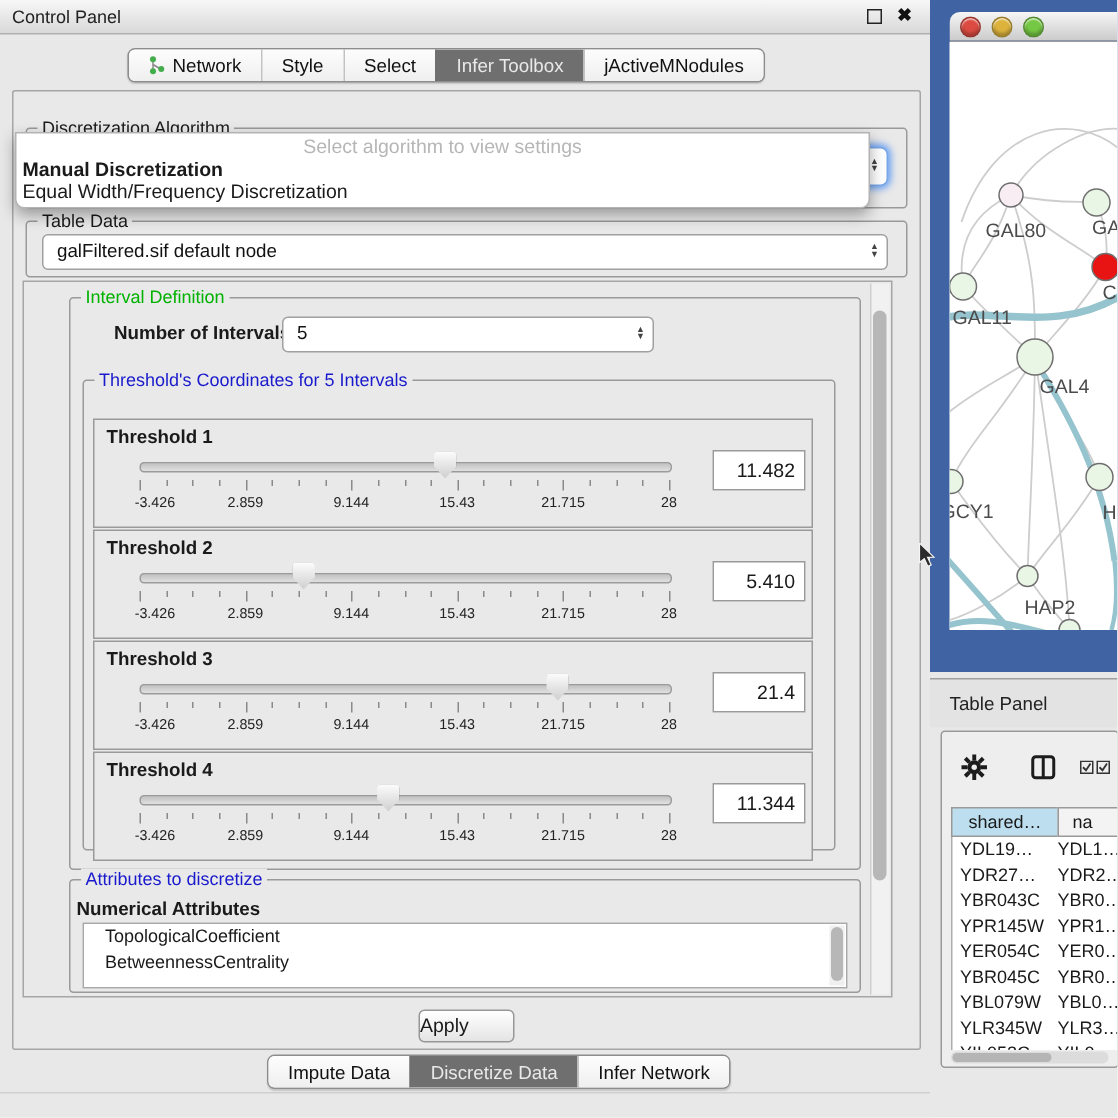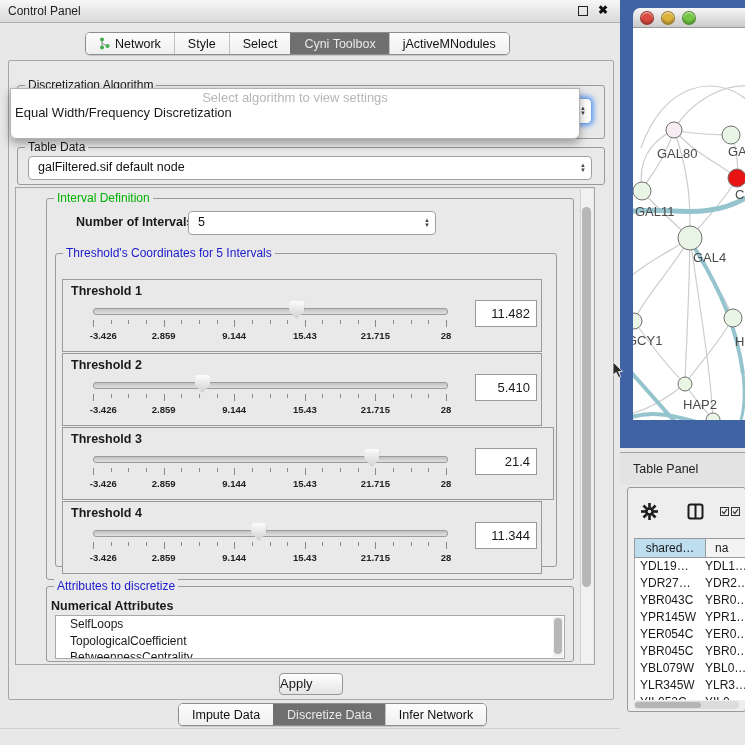--- a/index.html
+++ b/index.html
@@ -67,21 +67,21 @@
   .th-label{position:absolute;left:8px;top:4px;font-weight:bold;font-size:12.5px;}
   .slider-area{position:absolute;left:30px;top:0;width:353px;height:71px;}
   .track{position:absolute;left:0;top:28px;width:353px;height:5px;border:1px solid #9b9b9b;
     border-radius:3px;background:linear-gradient(#c2c2c2,#e0e0e0);}
   .handle{position:absolute;top:21px;width:15px;height:18px;
     background:linear-gradient(#fcfcfc,#cfcfcf);
     clip-path:polygon(10% 0,90% 0,100% 12%,100% 55%,50% 100%,0 55%,0 12%);
     filter:drop-shadow(0 0 1px #777);}
   .tick{position:absolute;top:40px;width:1px;height:4px;background:#8a8a8a;}
   .tick.major{height:7px;}
-  .tick-lab{position:absolute;top:50px;font-size:9.5px;font-weight:bold;color:#222;transform:translateX(-50%);white-space:nowrap;}
+  .tick-lab{position:absolute;top:50px;font-size:9.5px;font-weight:normal;color:#222;transform:translateX(-50%);white-space:nowrap;}
   .tick-lab.first{transform:translateX(-12%);}
   .th-value{position:absolute;left:412px;top:20px;width:54px;height:25px;background:#fff;
     border:1px solid #9a9a9a;font-size:13px;text-align:right;line-height:25px;padding-right:6px;box-sizing:content-box;}
 
   #attr-group{left:30px;top:398px;width:526px;height:74px;}
   #attr-title{position:absolute;left:4px;top:12px;font-weight:bold;font-size:12.5px;}
   #attr-list{position:absolute;left:8px;top:28px;width:508px;height:42px;background:#fff;
     border:1px solid #a8a8a8;overflow:hidden;}
   .attr-item{padding:1px 0 1px 14px;font-size:12px;line-height:14.5px;white-space:nowrap;}
   #attr-scroll{position:absolute;right:1px;top:1px;width:10px;height:40px;background:#f0f0f0;}
@@ -142,21 +142,21 @@
               </svg></span>
             <span>Network</span>
           </div>
           <div class="seg">
             <span>Style</span>
           </div>
           <div class="seg">
             <span>Select</span>
           </div>
           <div class="seg sel">
-            <span>Cyni Toolbox</span>
+            <span>Infer Toolbox</span>
           </div>
           <div class="seg">
             <span>jActiveMNodules</span>
           </div>
         </div>
     </div>
 
     <div id="content">
 
       <div class="group" id="algo-group">
@@ -257,21 +257,21 @@
                     <span class="tick-lab first" style="left: 0%;">-3.426</span>
                     <span class="tick-lab" style="left: 20%;">2.859</span>
                     <span class="tick-lab" style="left: 40%;">9.144</span>
                     <span class="tick-lab" style="left: 60%;">15.43</span>
                     <span class="tick-lab" style="left: 80%;">21.715</span>
                     <span class="tick-lab" style="left: 100%;">28</span>
                     <div class="handle" style="left: calc(30.9998% - 7.5px);"></div>
                   </div>
                   <div class="th-value">5.410</div>
                 </div>
-                <div class="th-panel" style="top: 160px; padding-left: 12px;">
+                <div class="th-panel" style="top: 160px;">
                   <div class="th-label">Threshold 3</div>
                   <div class="slider-area">
                     <div class="track"></div>
                     <span class="tick major" style="left: 0%;"></span>
                     <span class="tick" style="left: 5%;"></span>
                     <span class="tick" style="left: 10%;"></span>
                     <span class="tick" style="left: 15%;"></span>
                     <span class="tick major" style="left: 20%;"></span>
                     <span class="tick" style="left: 25%;"></span>
                     <span class="tick" style="left: 30%;"></span>
@@ -336,21 +336,20 @@
                 </div>
               </div>
           </div>
         </div>
 
         <div class="group" id="attr-group">
           <span class="group-label blue">Attributes to discretize</span>
           <span id="attr-title">Numerical Attributes</span>
           <div id="attr-list">
             <div id="attr-items">
-                <div class="attr-item">SelfLoops</div>
                 <div class="attr-item">TopologicalCoefficient</div>
                 <div class="attr-item">BetweennessCentrality</div>
               </div>
             <div id="attr-scroll">
                 <div id="attr-thumb"></div>
               </div>
           </div>
         </div>
 
         <div id="v-scrollbar">
@@ -372,20 +371,21 @@
           </div>
           <div class="seg">
             <span>Infer Network</span>
           </div>
         </div>
     </div>
   </div>
 
   <div id="algo-popup">
     <div class="popup-prompt">Select algorithm to view settings</div>
+    <div class="popup-item first">Manual Discretization</div>
     <div class="popup-item">Equal Width/Frequency Discretization</div>
   </div>
 
   <div id="net-frame">
     <div id="net-titlebar">
       <span class="light" id="light-close" style="background: rgb(220, 75, 65);"></span>
       <span class="light" id="light-min" style="background: rgb(221, 179, 60);"></span>
       <span class="light" id="light-zoom" style="background: rgb(117, 200, 67);"></span>
     </div>
     <div id="net-canvas">

